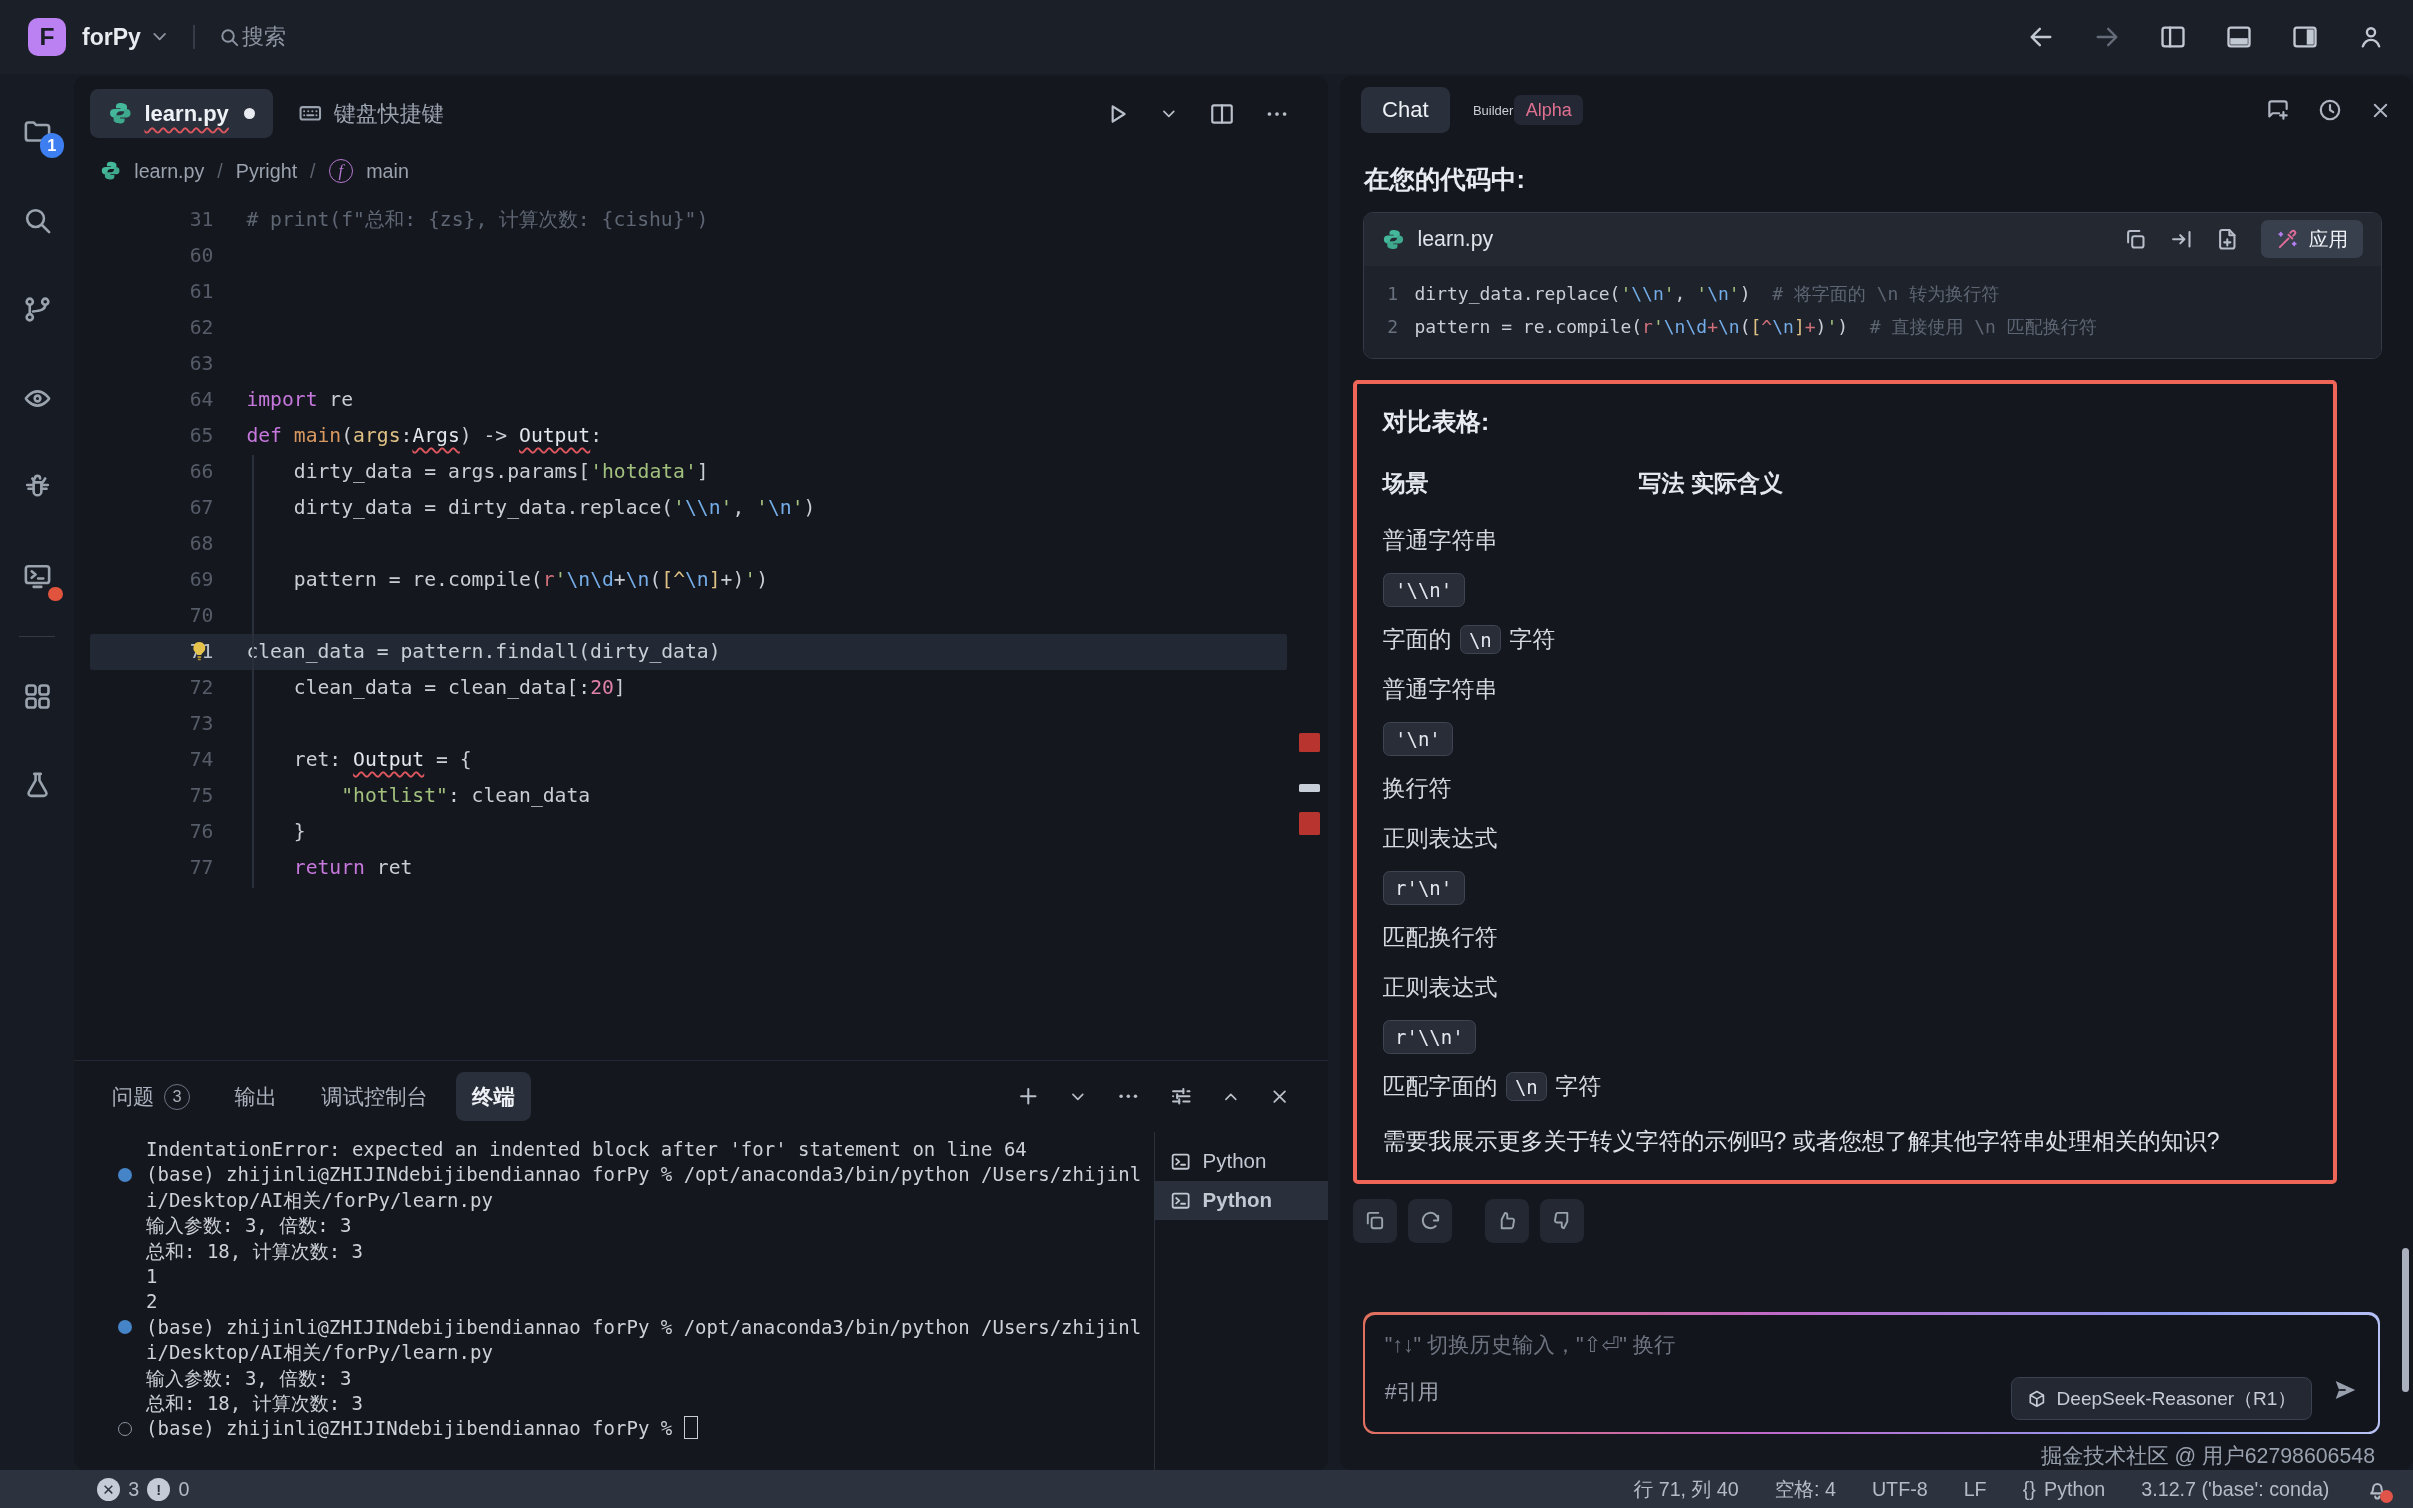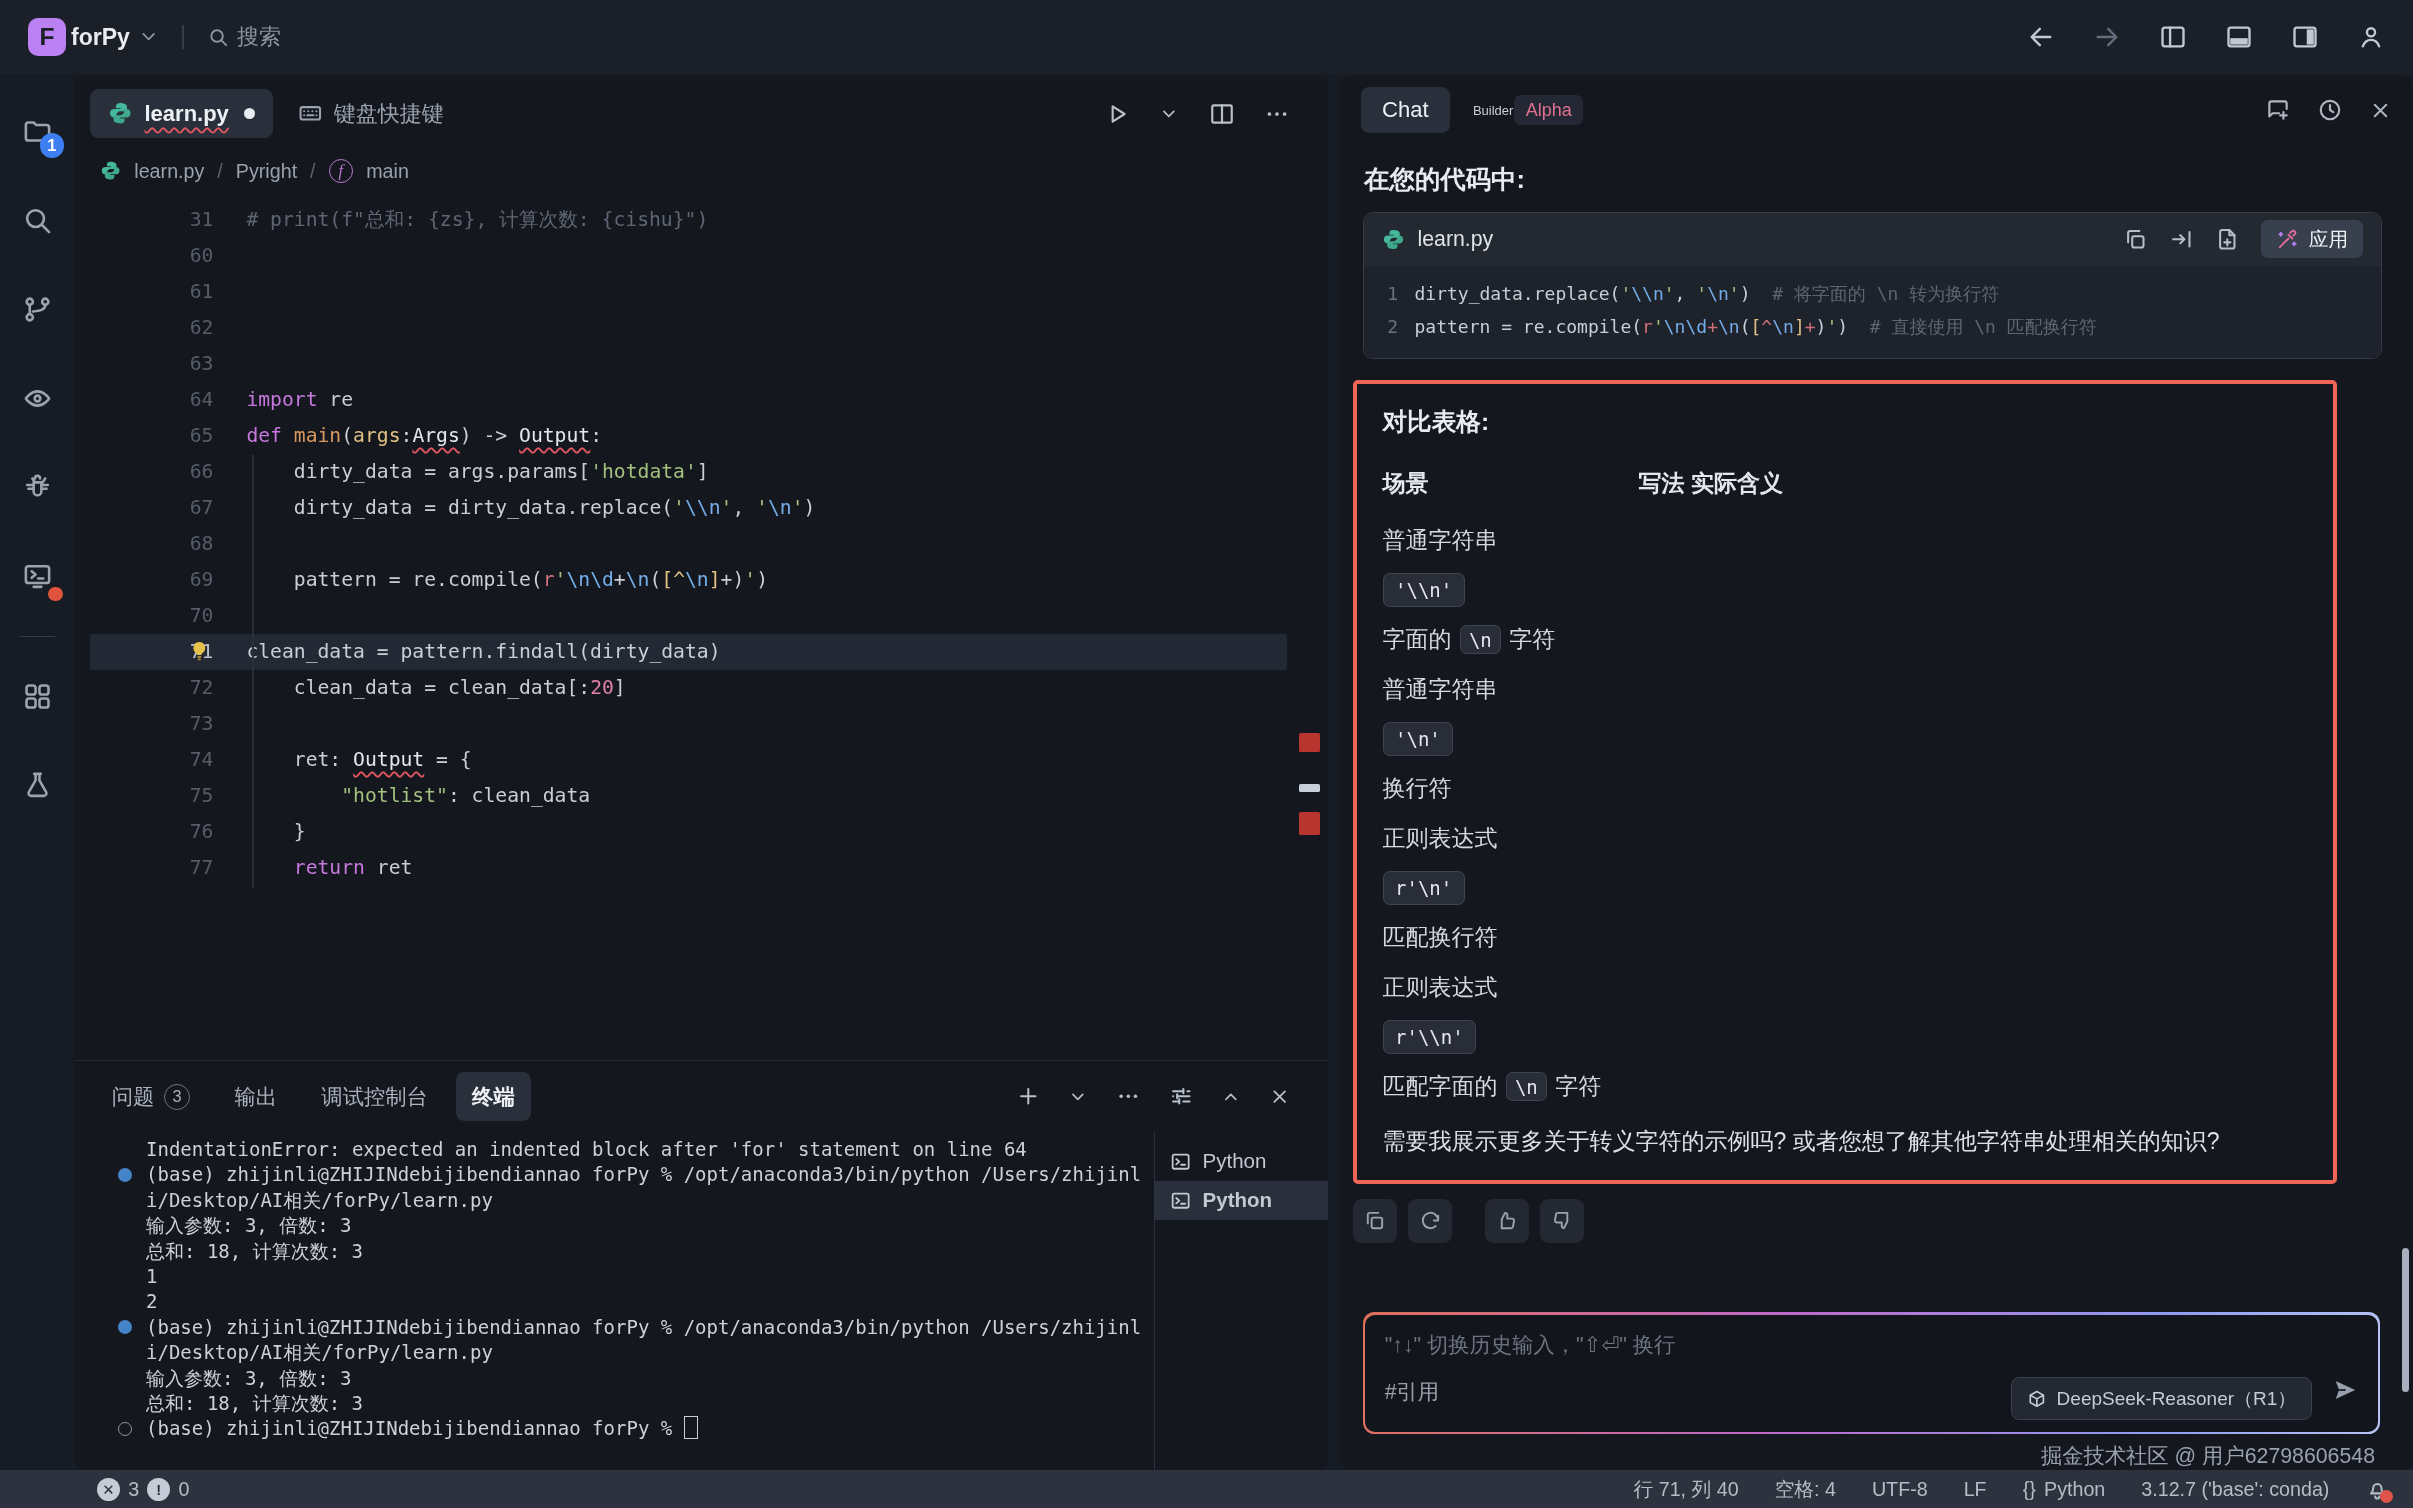--- a/index.html
+++ b/index.html
@@ -9,24 +9,24 @@
   }
   *{box-sizing:border-box;margin:0;padding:0}
   body{margin:0;background:var(--win-bg);font-family:"Liberation Sans","DejaVu Sans",sans-serif;color:var(--txt);-webkit-font-smoothing:antialiased}
   .app{width:2413px;height:1509px;display:flex;flex-direction:column;overflow:hidden;background:var(--win-bg)}
   svg{display:block}
   .ic{stroke:currentColor;fill:none;stroke-width:2;stroke-linecap:round;stroke-linejoin:round}
 
   
   .titlebar{height:74px;flex:0 0 74px;display:flex;align-items:center;padding:0 28px;background:var(--bar-bg)}
   .logo{width:38px;height:38px;border-radius:9.9px;background:#bb80f1;color:#1b1f28;font-weight:bold;font-size:24.6px;display:flex;align-items:center;justify-content:center}
-  .proj{margin-left:5px;font-size:23px;font-weight:bold;color:#e8ebf0}
+  .proj{margin-left:16px;font-size:23px;font-weight:bold;color:#e8ebf0}
   .tb-chev{margin-left:8.2px;color:#8d94a1}
   .tb-div{width:1.6px;height:24.6px;background:#353c47;margin:0 23px}
-  .tb-search{display:flex;align-items:center;gap:7px;color:var(--dim);font-size:22px}
+  .tb-search{display:flex;align-items:center;gap:1px;color:var(--dim);font-size:22px}
   .tb-right{margin-left:auto;display:flex;align-items:center;gap:38px;color:#c3c9d3}
   .dim-ic{color:#646c79}
 
   
   .workspace{flex:1;display:flex;min-height:0}
   .activitybar{width:74px;flex:0 0 74px;display:flex;flex-direction:column;align-items:center;padding-top:13px;color:#9aa3ae}
   .ab-item{position:relative;height:89px;display:flex;align-items:center;justify-content:center;width:100%}
   .ab-badge{position:absolute;right:9.9px;bottom:18px;min-width:24.6px;height:24.6px;border-radius:12.3px;background:var(--badge-blue);color:#fff;font-size:16.4px;font-weight:bold;display:flex;align-items:center;justify-content:center;padding:0 4.9px}
   .ab-dot{position:absolute;right:11.5px;bottom:19.7px;width:14.8px;height:14.8px;border-radius:50%;background:#e0533d}
   .ab-div{width:36px;height:1.6px;background:#333a45;margin:14.8px 0}

